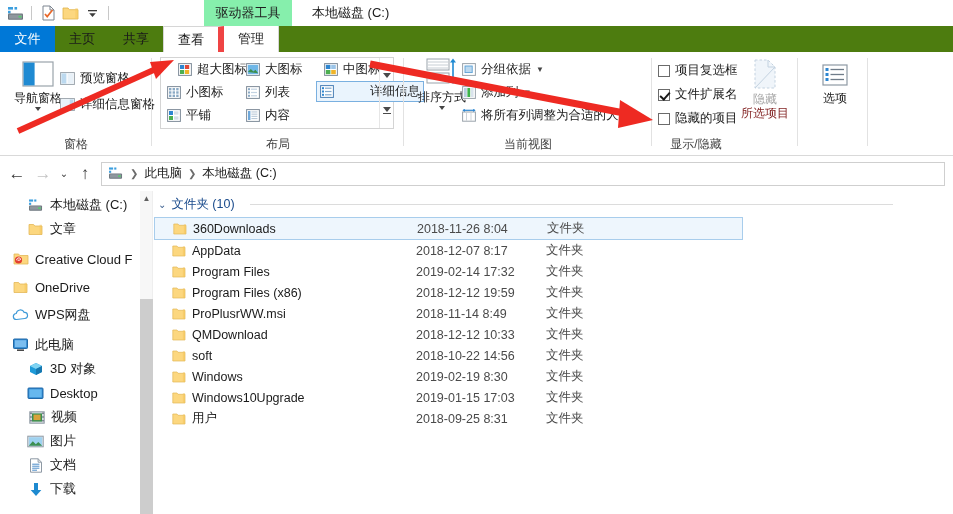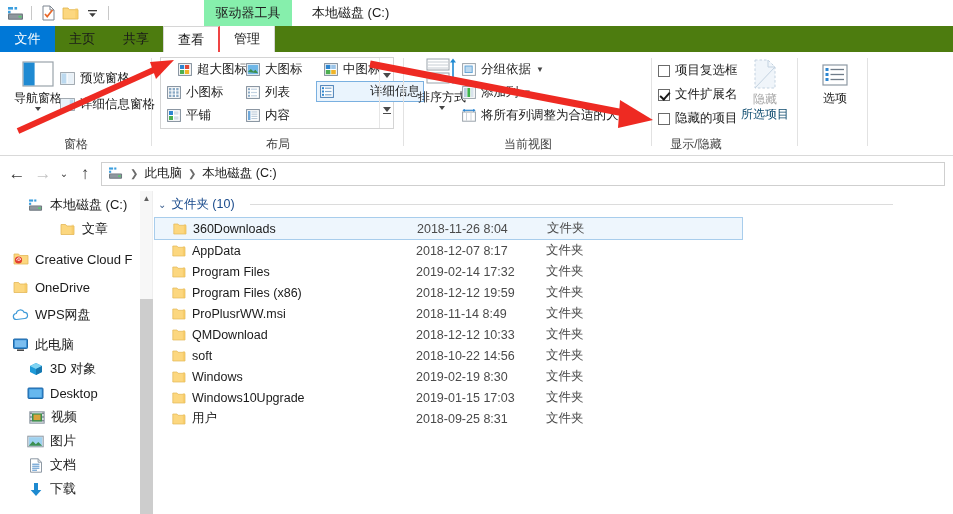--- a/index.html
+++ b/index.html
@@ -40,21 +40,21 @@
     background:#4d7c0f;
     display:flex; align-items:stretch;
   }
   .tab {
     display:flex; align-items:center; justify-content:center;
     font-size:13px; color:#1a1a1a; padding:0 14px;
     position:relative; cursor:default;
   }
   .tab-file { background:#0078d7; color:#fff; width:55px; padding:0; }
   .tab-active {
-    background:#ffffff; border-left:1px solid #d6d6d6; border-right:2px solid #ef4444;
+    background:#ffffff; border-left:1px solid #d6d6d6; border-right:6px solid #ef4444;
     border-top:1px solid #d6d6d6;
   }
   .tab-ctx {
     background:#ffffff; border-right:1px solid #d6d6d6;
     color:#1a1a1a;
   }
 
   
   .ribbon {
     position:absolute; left:0; top:52px; width:953px; height:104px;
@@ -437,21 +437,21 @@
         <span class="chk"></span>
         <span>隐藏的项目</span>
       </div>
       <div class="big-btn" style="left:82px; top:6px; width:62px;">
         <svg width="30" height="33" viewBox="0 0 30 33">
           <path d="M5 2h13l7 7v21H5z" fill="#f0f5fa" stroke="#c3d2e0" stroke-width="1" stroke-dasharray="2.5,2"></path>
           <path d="M18 2v7h7" fill="none" stroke="#c3d2e0" stroke-width="1"></path>
           <line x1="5" y1="30" x2="25" y2="9" stroke="#c3d2e0" stroke-width="1"></line>
         </svg>
         <div class="lbl" style="color:#a6a6a6;">隐藏</div>
-        <div class="lbl" style="color:#0c4a6e;">所选项目</div>
+        <div class="lbl" style="color:#7f1d1d;font-family:Liberation Mono, monospace;">所选项目</div>
       </div>
       <div class="rgroup-label" style="left:-18px; right:auto; width:124px;">显示/隐藏</div>
       <div class="rgroup-sep" style="left:145px;"></div>
     </div>
 
     <div class="rgroup" style="left:798px; width:70px;">
       <div class="big-btn" style="left:5px; top:12px;">
         <svg width="30" height="26" viewBox="0 0 30 26">
           <rect x="3" y="1" width="24" height="20" fill="#fff" stroke="#8e99a4" stroke-width="1.2"></rect>
           <g fill="#2e86d0">
@@ -501,21 +501,21 @@
             <rect x="1" y="0.5" width="4.4" height="2.3" fill="#3b9ede"></rect>
             <rect x="6.6" y="0.5" width="2.3" height="2.3" fill="#3b9ede"></rect>
             <rect x="1" y="4" width="2.3" height="2.3" fill="#3b9ede"></rect>
             <rect x="1" y="7" width="14" height="5.6" rx="1" fill="#6c757d"></rect>
             <rect x="2" y="7.9" width="12" height="3.8" rx="0.6" fill="#8f979e"></rect>
             <rect x="10.8" y="9" width="2.8" height="1.6" fill="#52d06a"></rect>
           </svg>
         </span>
         <span>本地磁盘 (C:)</span>
       </div>
-      <div class="sb-item" style="padding-left:27px;justify-content:center;">
+      <div class="sb-item" style="padding-left:27px;">
         <span class="sb-ico">
           <svg width="15" height="13" viewBox="0 0 15 13">
             <path d="M1 1.5h4.6L6.8 3H14v8.5H1z" fill="#fcd77f" stroke="#e3b758" stroke-width="0.8"></path>
             <path d="M11.6 1.7h2.2v9.6h-2.2z" fill="#f4c45a" opacity="0.5"></path>
           </svg>
         </span>
         <span>文章</span>
       </div>
       <div class="sb-item" style="padding-left:12px; margin-top:6px;">
         <span class="sb-ico">

